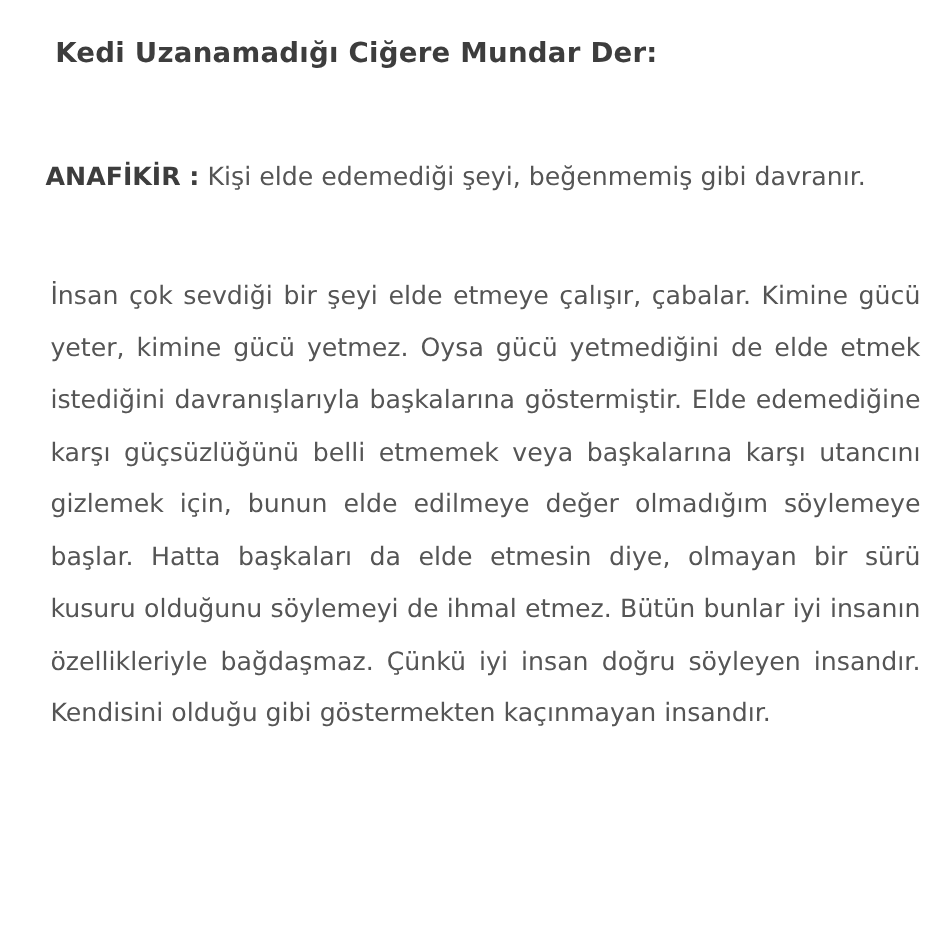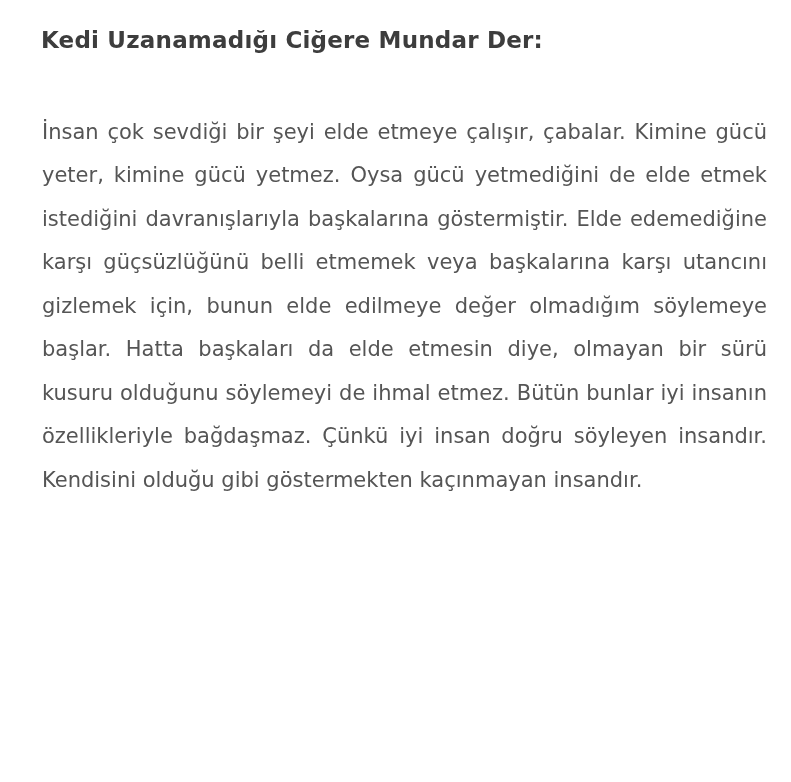--- a/index.html
+++ b/index.html
@@ -15,21 +15,21 @@
     -webkit-font-smoothing: antialiased;
   }
   .page {
     box-sizing: border-box;
     width: 791px;
     height: 782px;
     padding: 24px 24px 0 38px;
     background: #ffffff;
   }
   .doc-title {
-    margin: 3px;
+    margin: 8px;
     font-size: 23px;
     font-weight: 700;
     letter-spacing: 0.2px;
     color: #3d3d3d;
     line-height: 1.2;
   }
   .main-idea {
     margin: 66px 0 0 0;
     font-size: 21px;
     line-height: 43.5px;
@@ -50,16 +50,17 @@
     text-justify: inter-word;
   }
 </style>
 </head>
 <body>
 
 <div class="page">
 
   <h1 class="doc-title">Kedi Uzanamadığı Ciğere Mundar Der:</h1>
 
+  <p class="main-idea"><span class="label">ANAFİKİR :</span><span> Kişi elde edemediği şeyi, beğenmemiş gibi davranır.</span></p>
 
   <p class="body-paragraph">İnsan çok sevdiği bir şeyi elde etmeye çalışır, çabalar. Kimine gücü yeter, kimine gücü yetmez. Oysa gücü yetmediğini de elde etmek istediğini davranışlarıyla başkalarına göstermiştir. Elde edemediğine karşı güçsüzlüğünü belli etmemek veya başkalarına karşı utancını gizlemek için, bunun elde edilmeye değer olmadığım söylemeye başlar. Hatta başkaları da elde etmesin diye, olmayan bir sürü kusuru olduğunu söylemeyi de ihmal etmez. Bütün bunlar iyi insanın özellikleriyle bağdaşmaz. Çünkü iyi insan doğru söyleyen insandır. Kendisini olduğu gibi göstermekten kaçınmayan insandır.</p>
 
 </div>
 
 </body></html>

